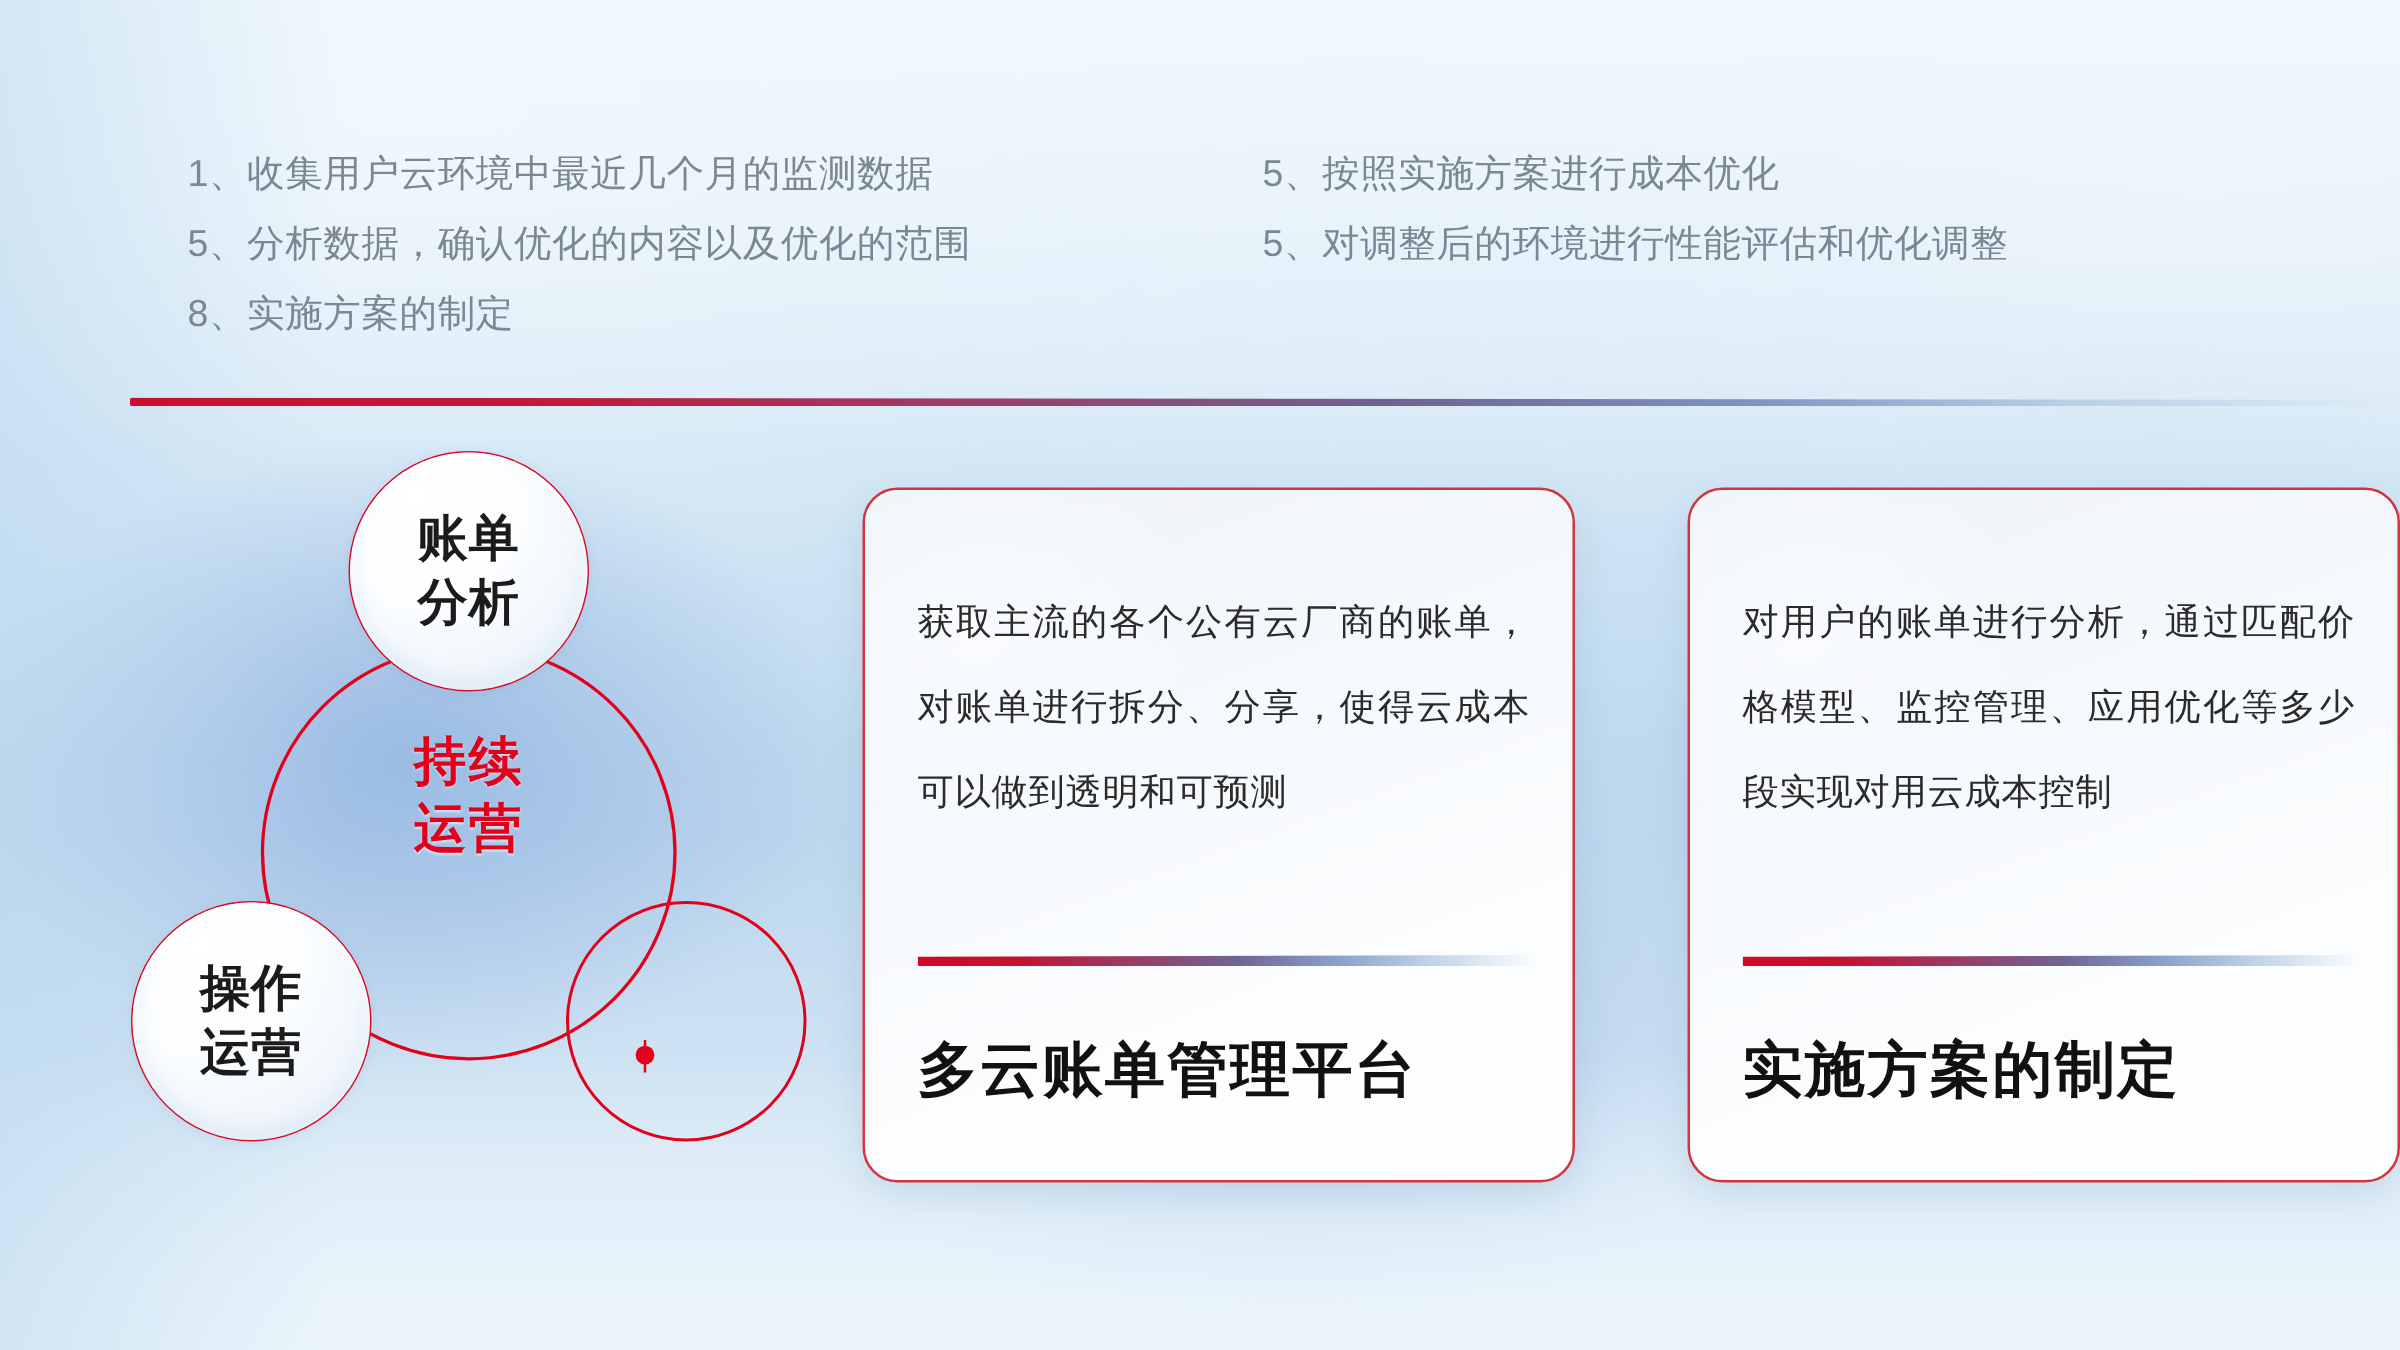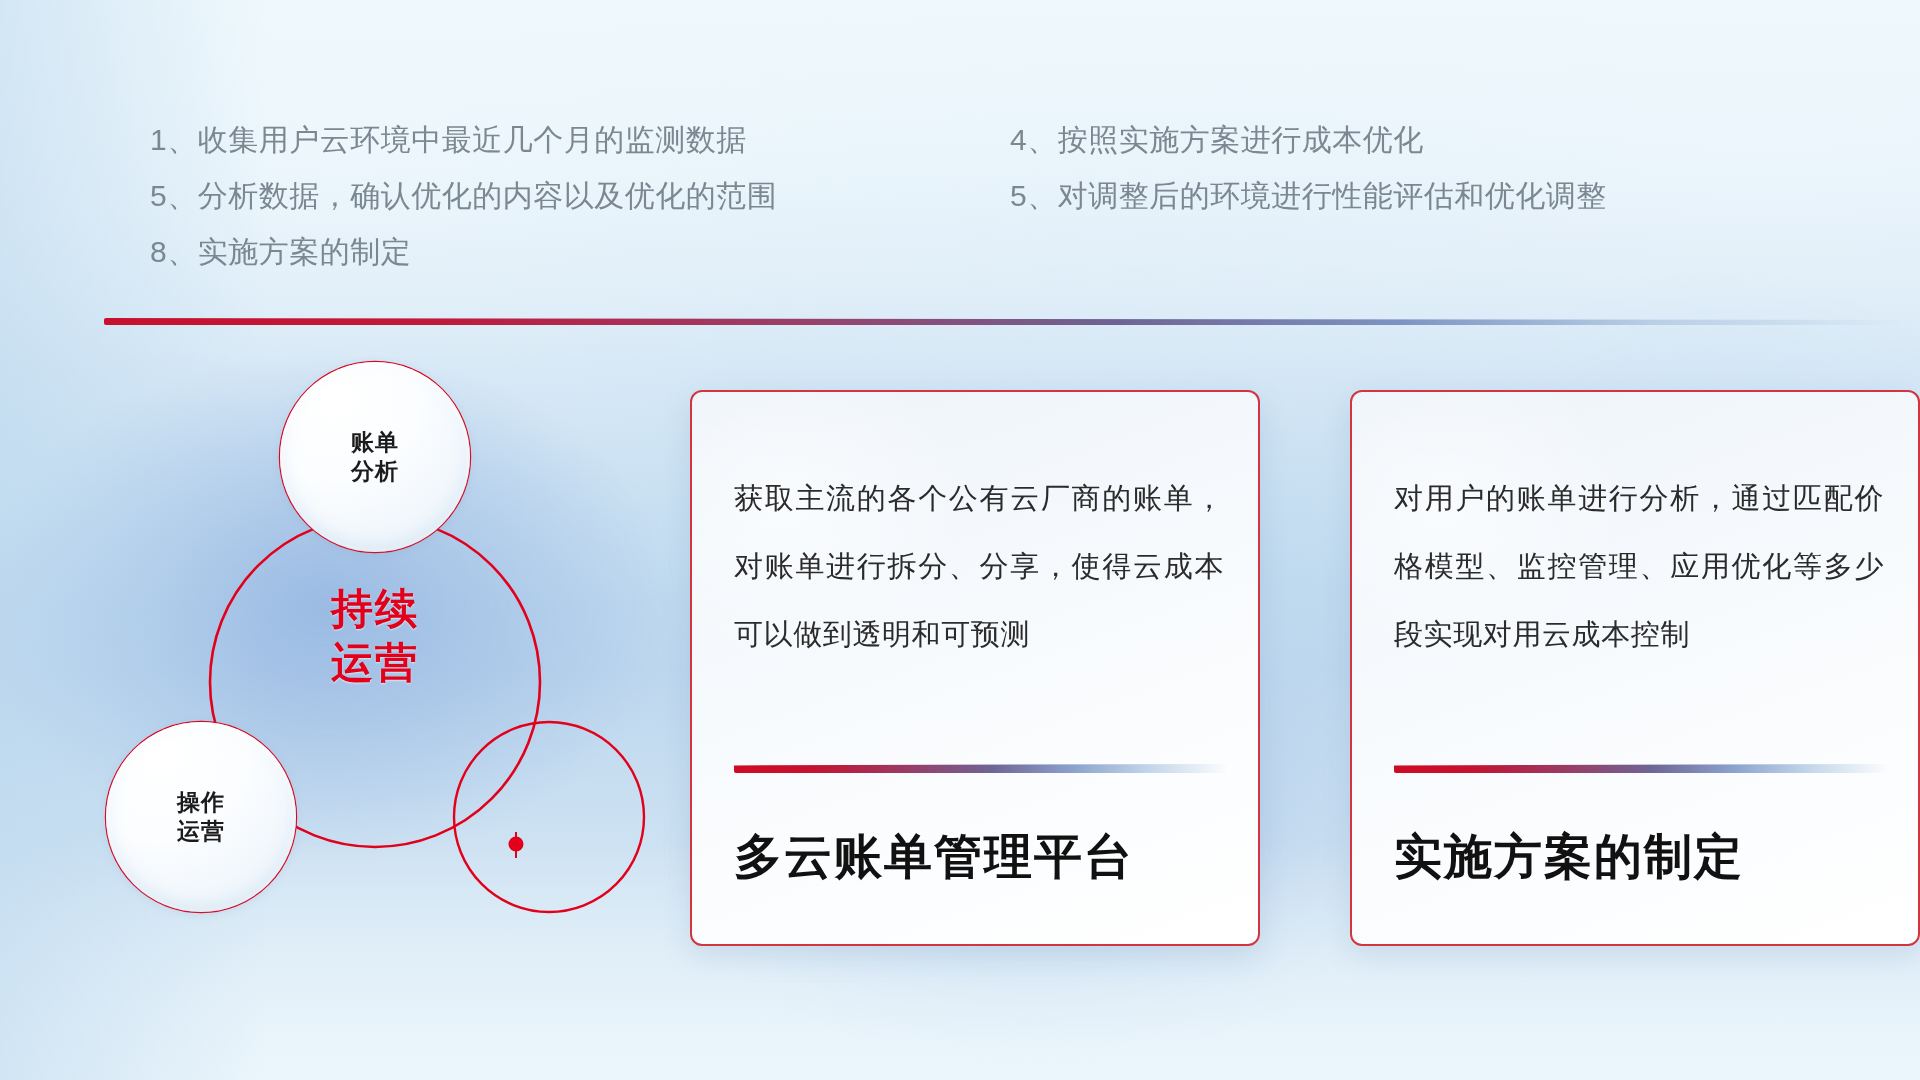--- a/index.html
+++ b/index.html
@@ -136,21 +136,21 @@
     box-shadow:
       inset 0 3px 10px rgba(255,255,255,0.95),
       inset 0 -6px 16px rgba(175,205,232,0.35),
       0 2px 10px rgba(110,150,190,0.18);
     display: flex;
     align-items: center;
     justify-content: center;
     text-align: center;
   }
   .bubble .label {
-    font-size: 23px;
+    font-size: 40px;
     font-weight: 700;
     color: #1b1b1b;
     line-height: 1.28;
     letter-spacing: 1px;
   }
   .bubble-top   { left: 184px; top: 10px;  width: 190px; height: 190px; }
   .bubble-left  { left: 10px;  top: 370px; width: 190px; height: 190px; }
   .bubble-right { left: 358px; top: 370px; width: 190px; height: 190px; }
 
   .center-label {
@@ -166,21 +166,21 @@
     letter-spacing: 2px;
     text-shadow: 0 1px 2px rgba(255,255,255,0.6);
   }
 
   
   .card {
     position: absolute;
     top: 390px;
     width: 570px;
     height: 556px;
-    border-radius: 12px;
+    border-radius: 28px;
     border: 2px solid #d2353f;
     background:
       linear-gradient(160deg, #eef4fa 0%, #f4f8fc 30%, #fafcfe 62%, #ffffff 100%);
     box-shadow: 0 10px 28px rgba(96,133,173,0.18);
     box-sizing: border-box;
     overflow: hidden;
   }
   .card.card-1 { left: 690px; }
   .card.card-2 { left: 1302px; margin-left: 48px; }
 
@@ -248,21 +248,21 @@
   <div class="bg-light-bottom"></div>
   <div class="bg-vignette-left"></div>
 
   <div class="steps">
     <div class="step-col left">
       <div class="step-line">1、收集用户云环境中最近几个月的监测数据</div>
       <div class="step-line">5、分析数据，确认优化的内容以及优化的范围</div>
       <div class="step-line">8、实施方案的制定</div>
     </div>
     <div class="step-col right">
-      <div class="step-line">4、按照实施方案进行成本优化</div>
+      <div class="step-line">5、按照实施方案进行成本优化</div>
       <div class="step-line">5、对调整后的环境进行性能评估和优化调整</div>
     </div>
   </div>
 
   <div class="header-rule"></div>
 
   <div class="venn">
 
     <svg width="560" height="600" viewBox="0 0 560 600">
 

